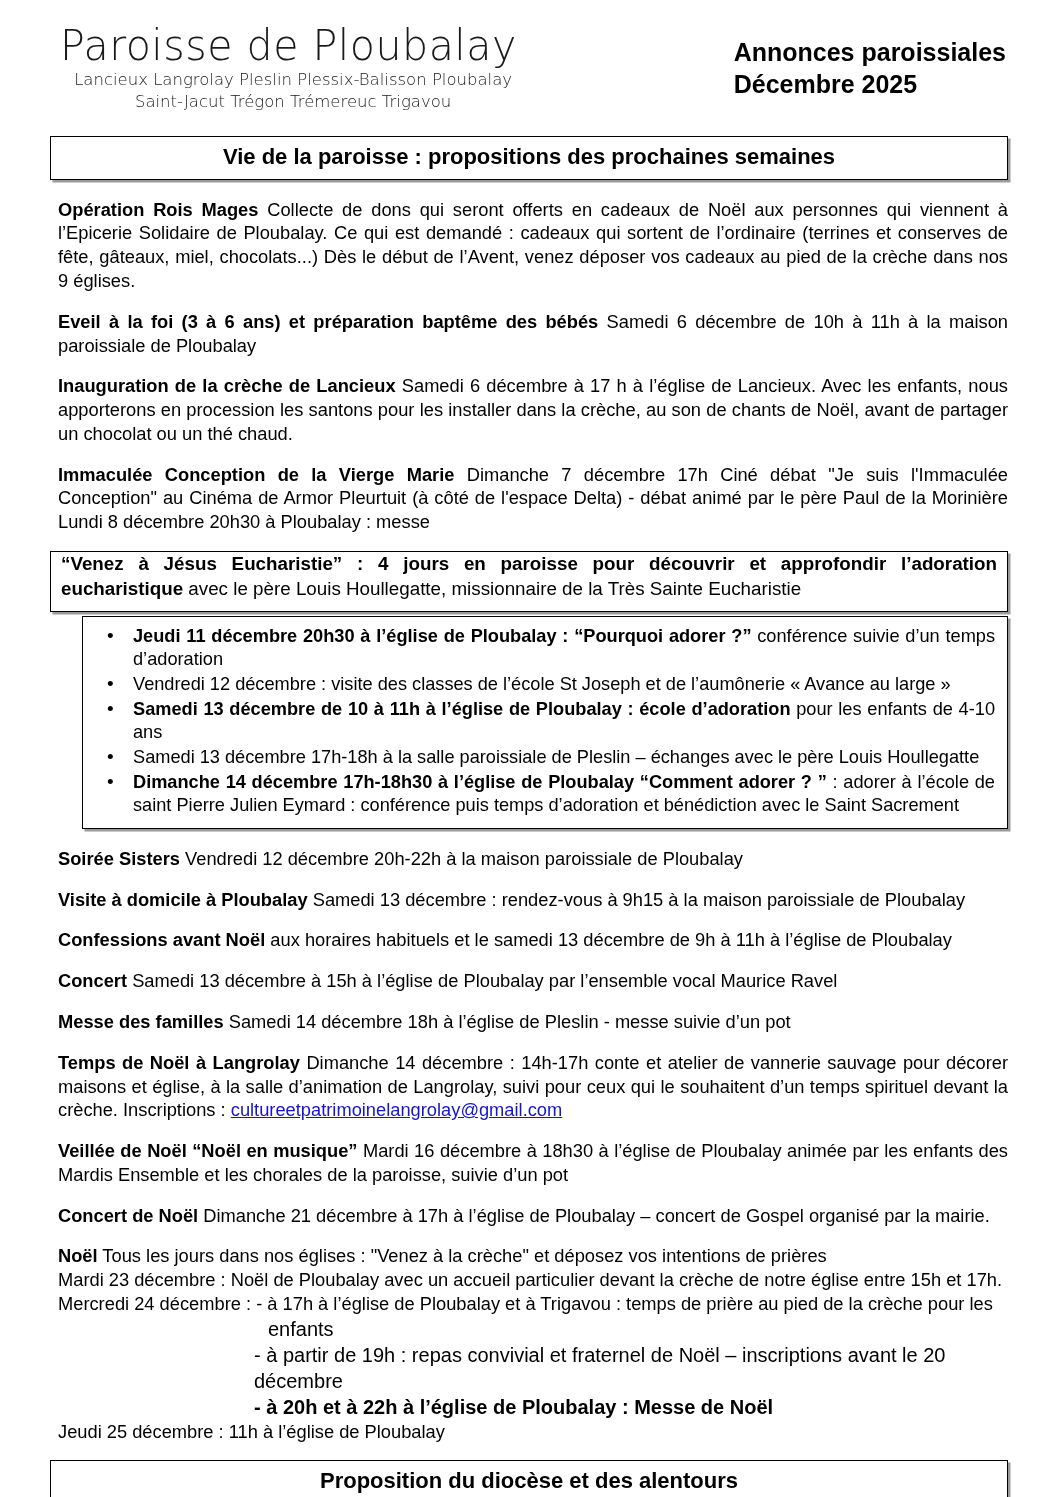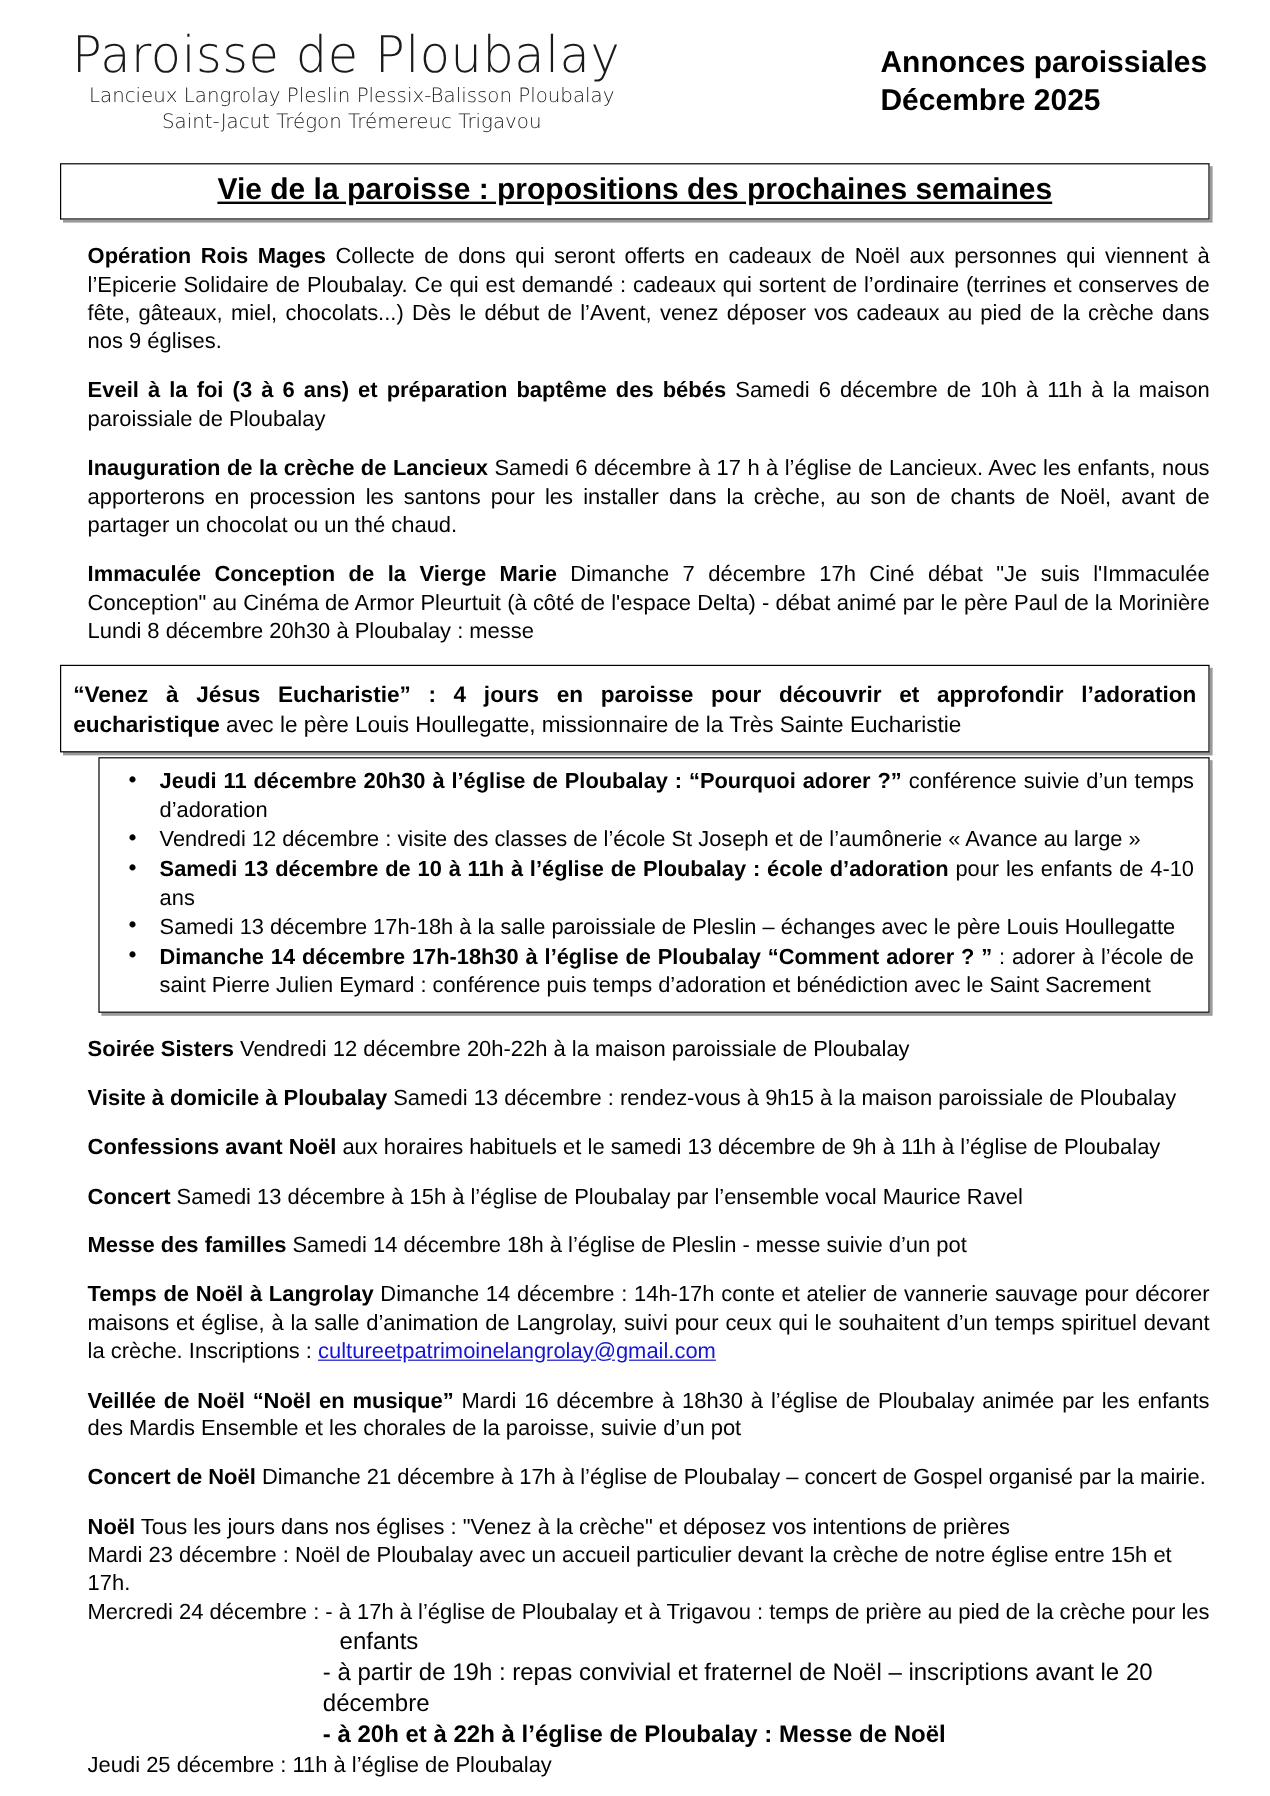--- a/index.html
+++ b/index.html
@@ -64,21 +64,20 @@
     font-stretch: condensed;
     white-space: nowrap;
   }
 
   
   .content {
     padding: 0 50px 0 58px;
     box-sizing: border-box;
     font-size: 18.3px;
     line-height: 1.30;
-    margin-left: 15px;
   }
 
   .para {
     text-align: justify;
     margin: 0 0 17px 0;
     font-size: 18.3px;
     line-height: 1.30;
     hyphens: none;
   }
   .lead {
@@ -88,32 +87,31 @@
   
   .banner {
     border: 1.5px solid #000;
     box-shadow: 2.5px 2.5px 0 0 #9a9a9a;
     margin: 0 50px 0 50px;
     padding: 7px 6px 9px 6px;
     text-align: center;
     box-sizing: border-box;
   }
   .banner-title {
-    font-size: 25px;
+    font-size: 22px;
     font-weight: bold;
     line-height: 1.15;
-    text-decoration: underline;
   }
 
   
   .frame-outer {
     border: 1.5px solid #000;
     box-shadow: 2.5px 2.5px 0 0 #9a9a9a;
     margin: 0 50px 0 50px;
-    padding: 12px 10px 9px 10px;
+    padding: 0 10px 9px 10px;
     box-sizing: border-box;
   }
   .frame-title {
     font-size: 18.8px;
     line-height: 1.32;
     text-align: justify;
   }
   .frame-title b { font-weight: bold; }
 
   .frame-list {

